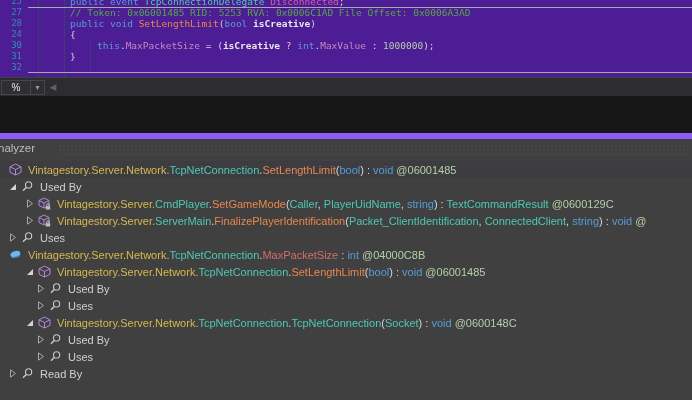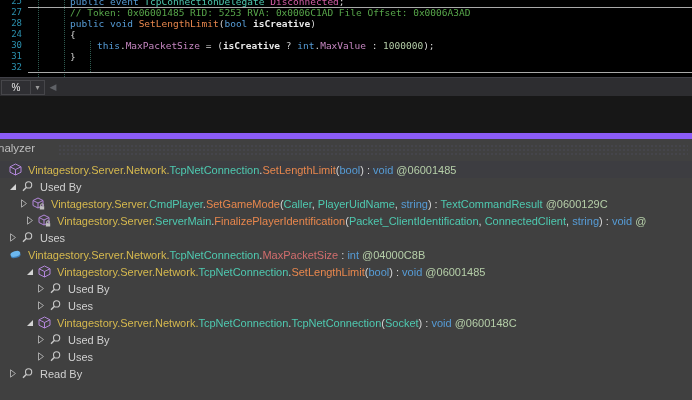--- a/index.html
+++ b/index.html
@@ -1,20 +1,20 @@
 <!DOCTYPE html>
 <html><head>
 <meta charset="utf-8">
 <style>
   html,body{margin:0;padding:0;background:#171717;}
   #screen{position:relative;width:692px;height:400px;overflow:hidden;background:#171717;
           font-family:"Liberation Sans",sans-serif;}
 
   
-  #editor{position:absolute;left:0;top:0;width:692px;height:96px;background:#000000;overflow:hidden;}
+  #editor{position:absolute;left:0;top:0;width:692px;height:96px;background:#4c1d95;overflow:hidden;}
   #code-lines{position:absolute;left:0;top:-4px;width:692px;}
   .cline{display:flex;height:11px;line-height:11px;white-space:pre;
          font-family:"DejaVu Sans Mono",monospace;font-size:9.5px;}
   .lnum{width:22px;flex:none;text-align:right;color:#2B91AF;font-size:9px;padding-right:0;}
   .ltext{flex:1;overflow:hidden;}
   .iguide{position:absolute;width:0;border-left:1px dotted #2E5B50;}
   .hrule{position:absolute;left:28px;right:0;height:1px;background:#A9A9A9;}
 
   
   #editor-bar{position:absolute;left:0;top:77px;width:692px;height:19px;background:#2D2D30;
@@ -87,21 +87,21 @@
         <div class="trow sel" style="padding-left: 9px;"><span class="nicon"><svg width="13" height="13" viewBox="0 0 13 13">
               <path d="M6.5 1 L12 3.8 L12 9.2 L6.5 12 L1 9.2 L1 3.8 Z" fill="none" stroke="#B287D9" stroke-width="1"></path>
               <path d="M1 3.8 L6.5 6.5 L12 3.8 M6.5 6.5 L6.5 12" fill="none" stroke="#B287D9" stroke-width="1"></path>
             </svg></span><span class="ttext"><span style="color: rgb(214, 185, 78);">Vintagestory.Server.Network.</span><span style="color: rgb(78, 201, 176);">TcpNetConnection</span><span style="color: rgb(212, 212, 212);">.</span><span style="color: rgb(232, 135, 77);">SetLengthLimit</span><span style="color: rgb(212, 212, 212);">(</span><span style="color: rgb(86, 156, 214);">bool</span><span style="color: rgb(212, 212, 212);">) : </span><span style="color: rgb(86, 156, 214);">void</span><span style="color: rgb(212, 212, 212);"> </span><span style="color: rgb(181, 206, 168);">@06001485</span></span></div>
         <div class="trow" style="padding-left: 8px;"><span class="exp"><svg width="10" height="11" viewBox="0 0 10 11">
               <path d="M8 3 L8 9 L2 9 Z" fill="#D4D4D4"></path>
             </svg></span><span class="nicon"><svg width="13" height="13" viewBox="0 0 13 13">
               <circle cx="7.6" cy="4.9" r="3.1" fill="none" stroke="#C8C8C8" stroke-width="1.1"></circle>
               <path d="M5.2 7.4 L2 10.8" stroke="#C8C8C8" stroke-width="1.4"></path>
             </svg></span><span class="ttext"><span style="color: rgb(208, 208, 208);">Used By</span></span></div>
-        <div class="trow" style="padding-left: 19px;"><span class="exp"><svg width="10" height="11" viewBox="0 0 10 11">
+        <div class="trow" style="padding-left: 25px;"><span class="exp"><svg width="10" height="11" viewBox="0 0 10 11">
               <path d="M2.5 1.8 L7.5 5.5 L2.5 9.2 Z" fill="none" stroke="#A8A8A8" stroke-width="1"></path>
             </svg></span><span class="nicon"><svg width="13" height="13" viewBox="0 0 13 13">
               <path d="M6 1 L11 3.5 L11 8.5 L6 11 L1 8.5 L1 3.5 Z" fill="none" stroke="#B287D9" stroke-width="1"></path>
               <path d="M1 3.5 L6 6 L11 3.5 M6 6 L6 11" fill="none" stroke="#B287D9" stroke-width="1"></path>
               <path d="M8.6 9.2 v-1 a1.4 1.4 0 0 1 2.8 0 v1" fill="none" stroke="#BFBFBF" stroke-width="1"></path>
               <rect x="7.8" y="9.2" width="4.4" height="3.3" fill="#BFBFBF"></rect>
             </svg></span><span class="ttext"><span style="color: rgb(214, 185, 78);">Vintagestory.Server.</span><span style="color: rgb(78, 201, 176);">CmdPlayer</span><span style="color: rgb(212, 212, 212);">.</span><span style="color: rgb(232, 135, 77);">SetGameMode</span><span style="color: rgb(212, 212, 212);">(</span><span style="color: rgb(78, 201, 176);">Caller</span><span style="color: rgb(212, 212, 212);">, </span><span style="color: rgb(78, 201, 176);">PlayerUidName</span><span style="color: rgb(212, 212, 212);">, </span><span style="color: rgb(86, 156, 214);">string</span><span style="color: rgb(212, 212, 212);">) : </span><span style="color: rgb(78, 201, 176);">TextCommandResult</span><span style="color: rgb(212, 212, 212);"> </span><span style="color: rgb(181, 206, 168);">@0600129C</span></span></div>
         <div class="trow" style="padding-left: 25px;"><span class="exp"><svg width="10" height="11" viewBox="0 0 10 11">
               <path d="M2.5 1.8 L7.5 5.5 L2.5 9.2 Z" fill="none" stroke="#A8A8A8" stroke-width="1"></path>
             </svg></span><span class="nicon"><svg width="13" height="13" viewBox="0 0 13 13">

